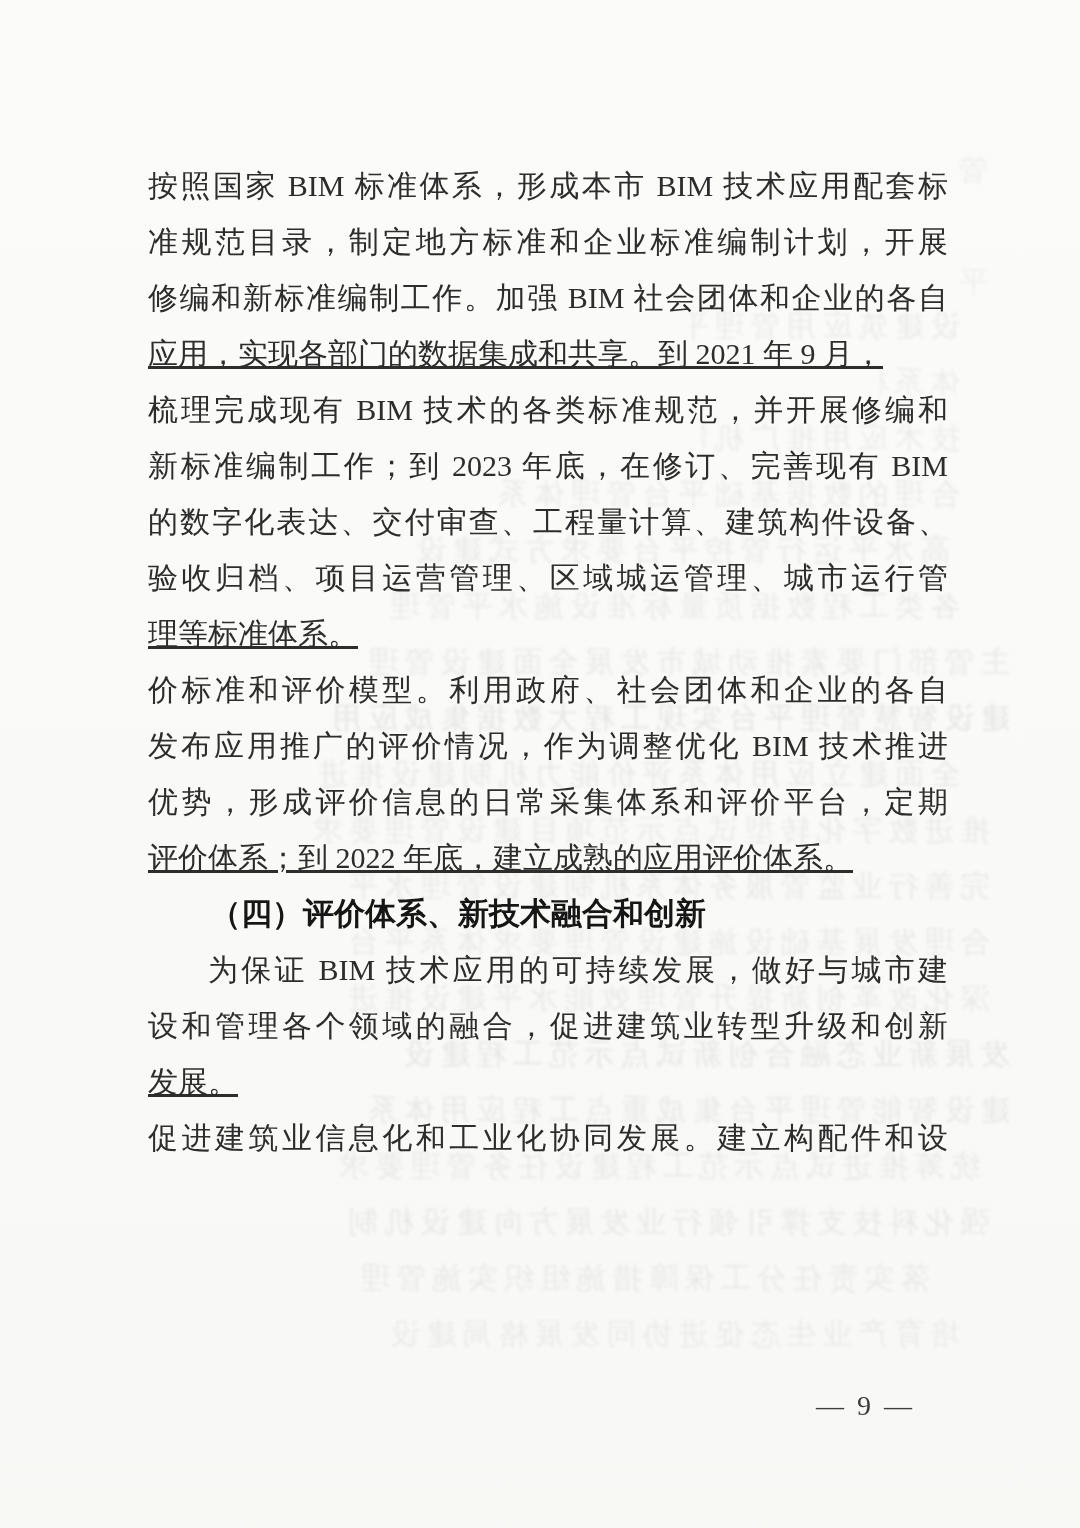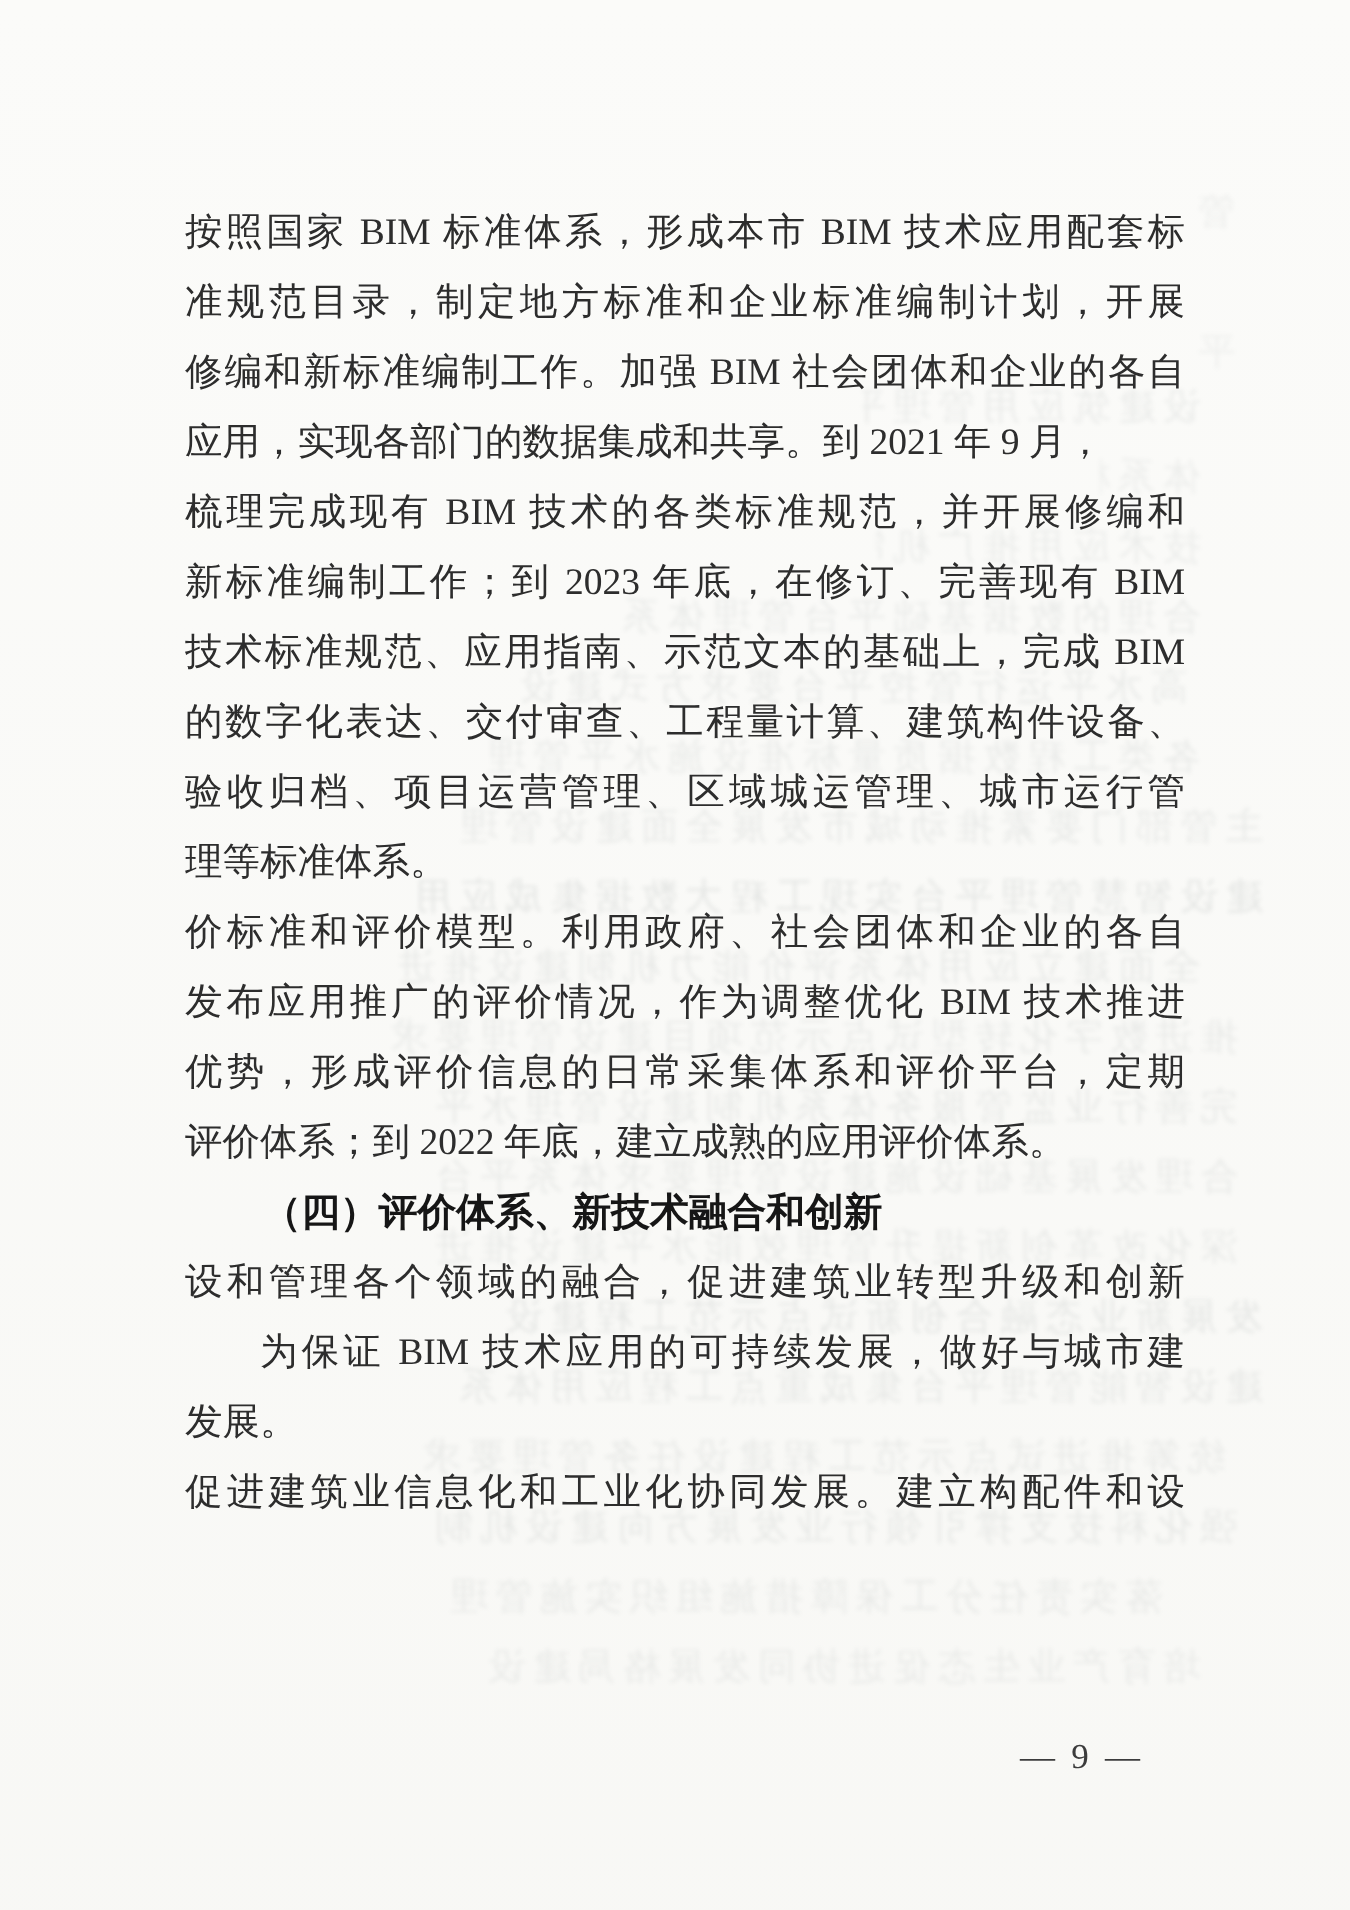--- a/index.html
+++ b/index.html
@@ -26,20 +26,21 @@
   .line{
     height:56px;line-height:56px;
     font-size:30px;color:#2d2d2d;
     text-align:justify;
     text-align-last:justify;
     white-space:normal;
   }
   .line.short{
     text-align:right;
     text-align-last:left;
+    text-decoration:underline;
   }
   .line.indent{ text-indent:2em; }
   .line.heading{
     font-weight:bold;
     color:#161616;
     font-size:31px;
     text-align:left;
     text-align-last:left;
   }
   .footer-page{
@@ -112,30 +113,29 @@
   <div class="bleed b19">管</div>
   <div class="bleed b20">平</div>
 
   <div class="content">
     <div class="line">按照国家 BIM 标准体系，形成本市 BIM 技术应用配套标</div>
     <div class="line">准规范目录，制定地方标准和企业标准编制计划，开展</div>
     <div class="line">修编和新标准编制工作。加强 BIM 社会团体和企业的各自</div>
     <div class="line short">应用，实现各部门的数据集成和共享。到 2021 年 9 月，</div>
     <div class="line">梳理完成现有 BIM 技术的各类标准规范，并开展修编和</div>
     <div class="line">新标准编制工作；到 2023 年底，在修订、完善现有 BIM</div>
-    <div class="line">技术标准规范、应用指南、示范文本的基础上，完成 BIM</div>
     <div class="line">的数字化表达、交付审查、工程量计算、建筑构件设备、</div>
     <div class="line">验收归档、项目运营管理、区域城运管理、城市运行管</div>
     <div class="line short">理等标准体系。</div>
     <div class="line">价标准和评价模型。利用政府、社会团体和企业的各自</div>
     <div class="line">发布应用推广的评价情况，作为调整优化 BIM 技术推进</div>
     <div class="line">优势，形成评价信息的日常采集体系和评价平台，定期</div>
     <div class="line short">评价体系；到 2022 年底，建立成熟的应用评价体系。</div>
     <div class="line heading indent">（四）评价体系、新技术融合和创新</div>
+    <div class="line indent">为保证 BIM 技术应用的可持续发展，做好与城市建</div>
     <div class="line">设和管理各个领域的融合，促进建筑业转型升级和创新</div>
-    <div class="line indent">为保证 BIM 技术应用的可持续发展，做好与城市建</div>
     <div class="line short">发展。</div>
     <div class="line">促进建筑业信息化和工业化协同发展。建立构配件和设</div>
   </div>
 
   <div class="footer-page">— 9 —</div>
 
 </div>
 
 </body></html>

